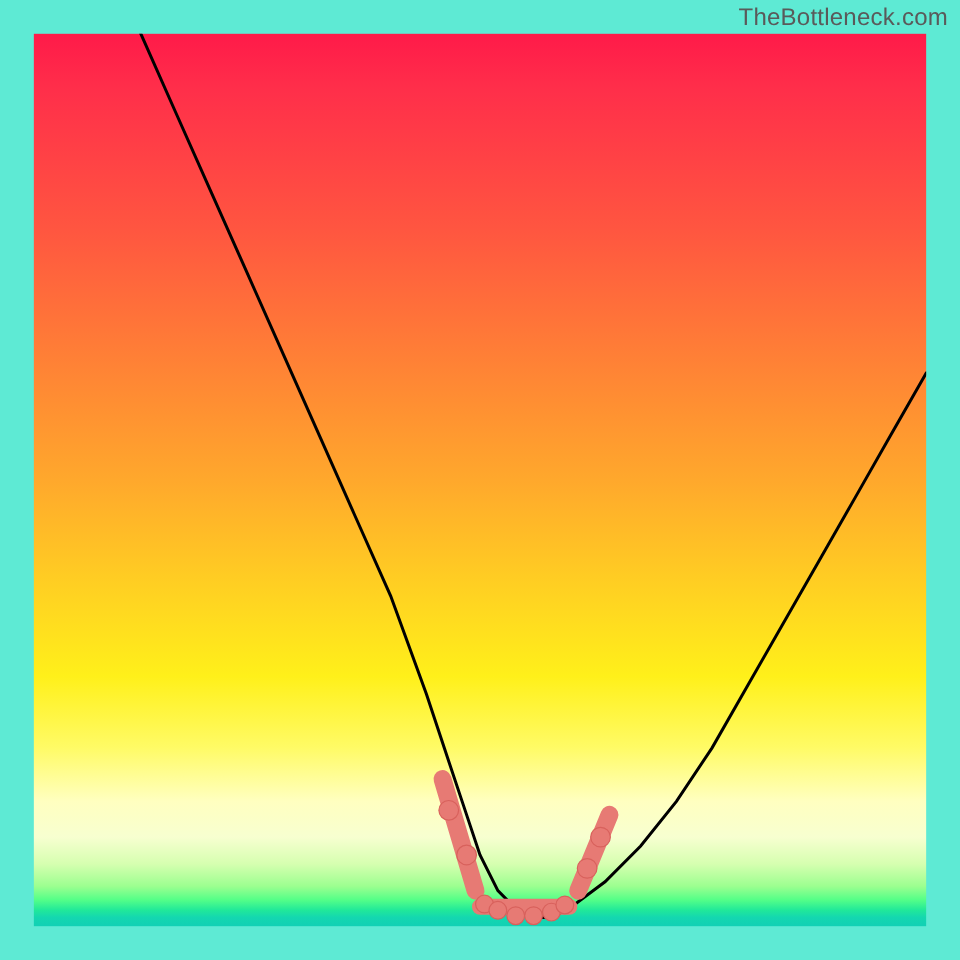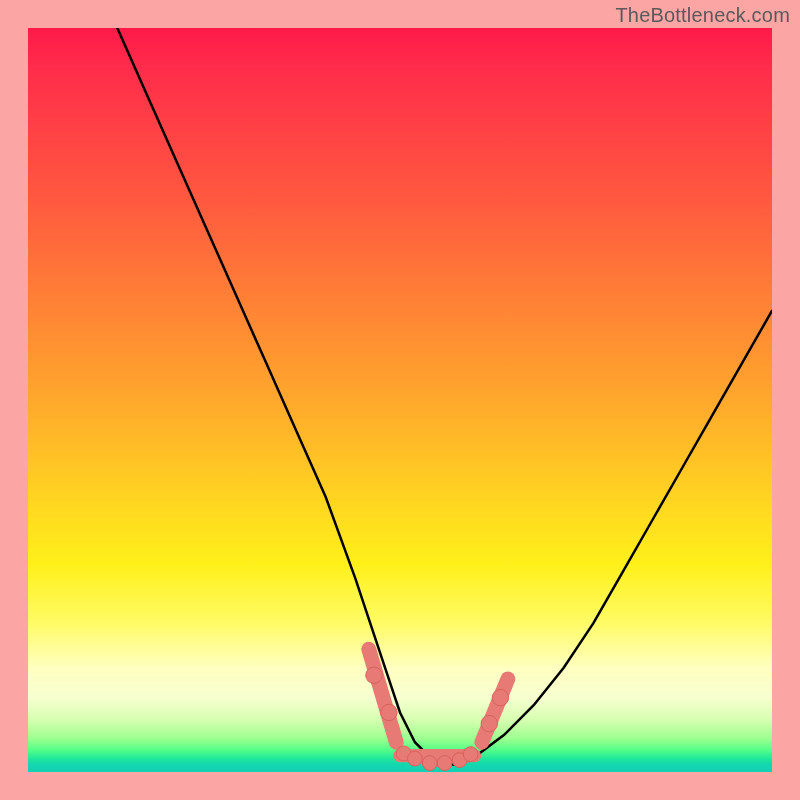--- a/index.html
+++ b/index.html
@@ -9,21 +9,21 @@
     height: 800px;
     background: #000;
     overflow: hidden;
     font-family: Arial, Helvetica, sans-serif;
   }
   .frame {
     position: absolute;
     top: 0; left: 0;
     width: 800px;
     height: 800px;
-    background: #fca5a5;
+    background: #5eead4;
   }
   .plot-area {
     position: absolute;
     top: 28px;
     left: 28px;
     width: 744px;
     height: 744px;
     overflow: hidden;
   }
   .gradient-bg {

